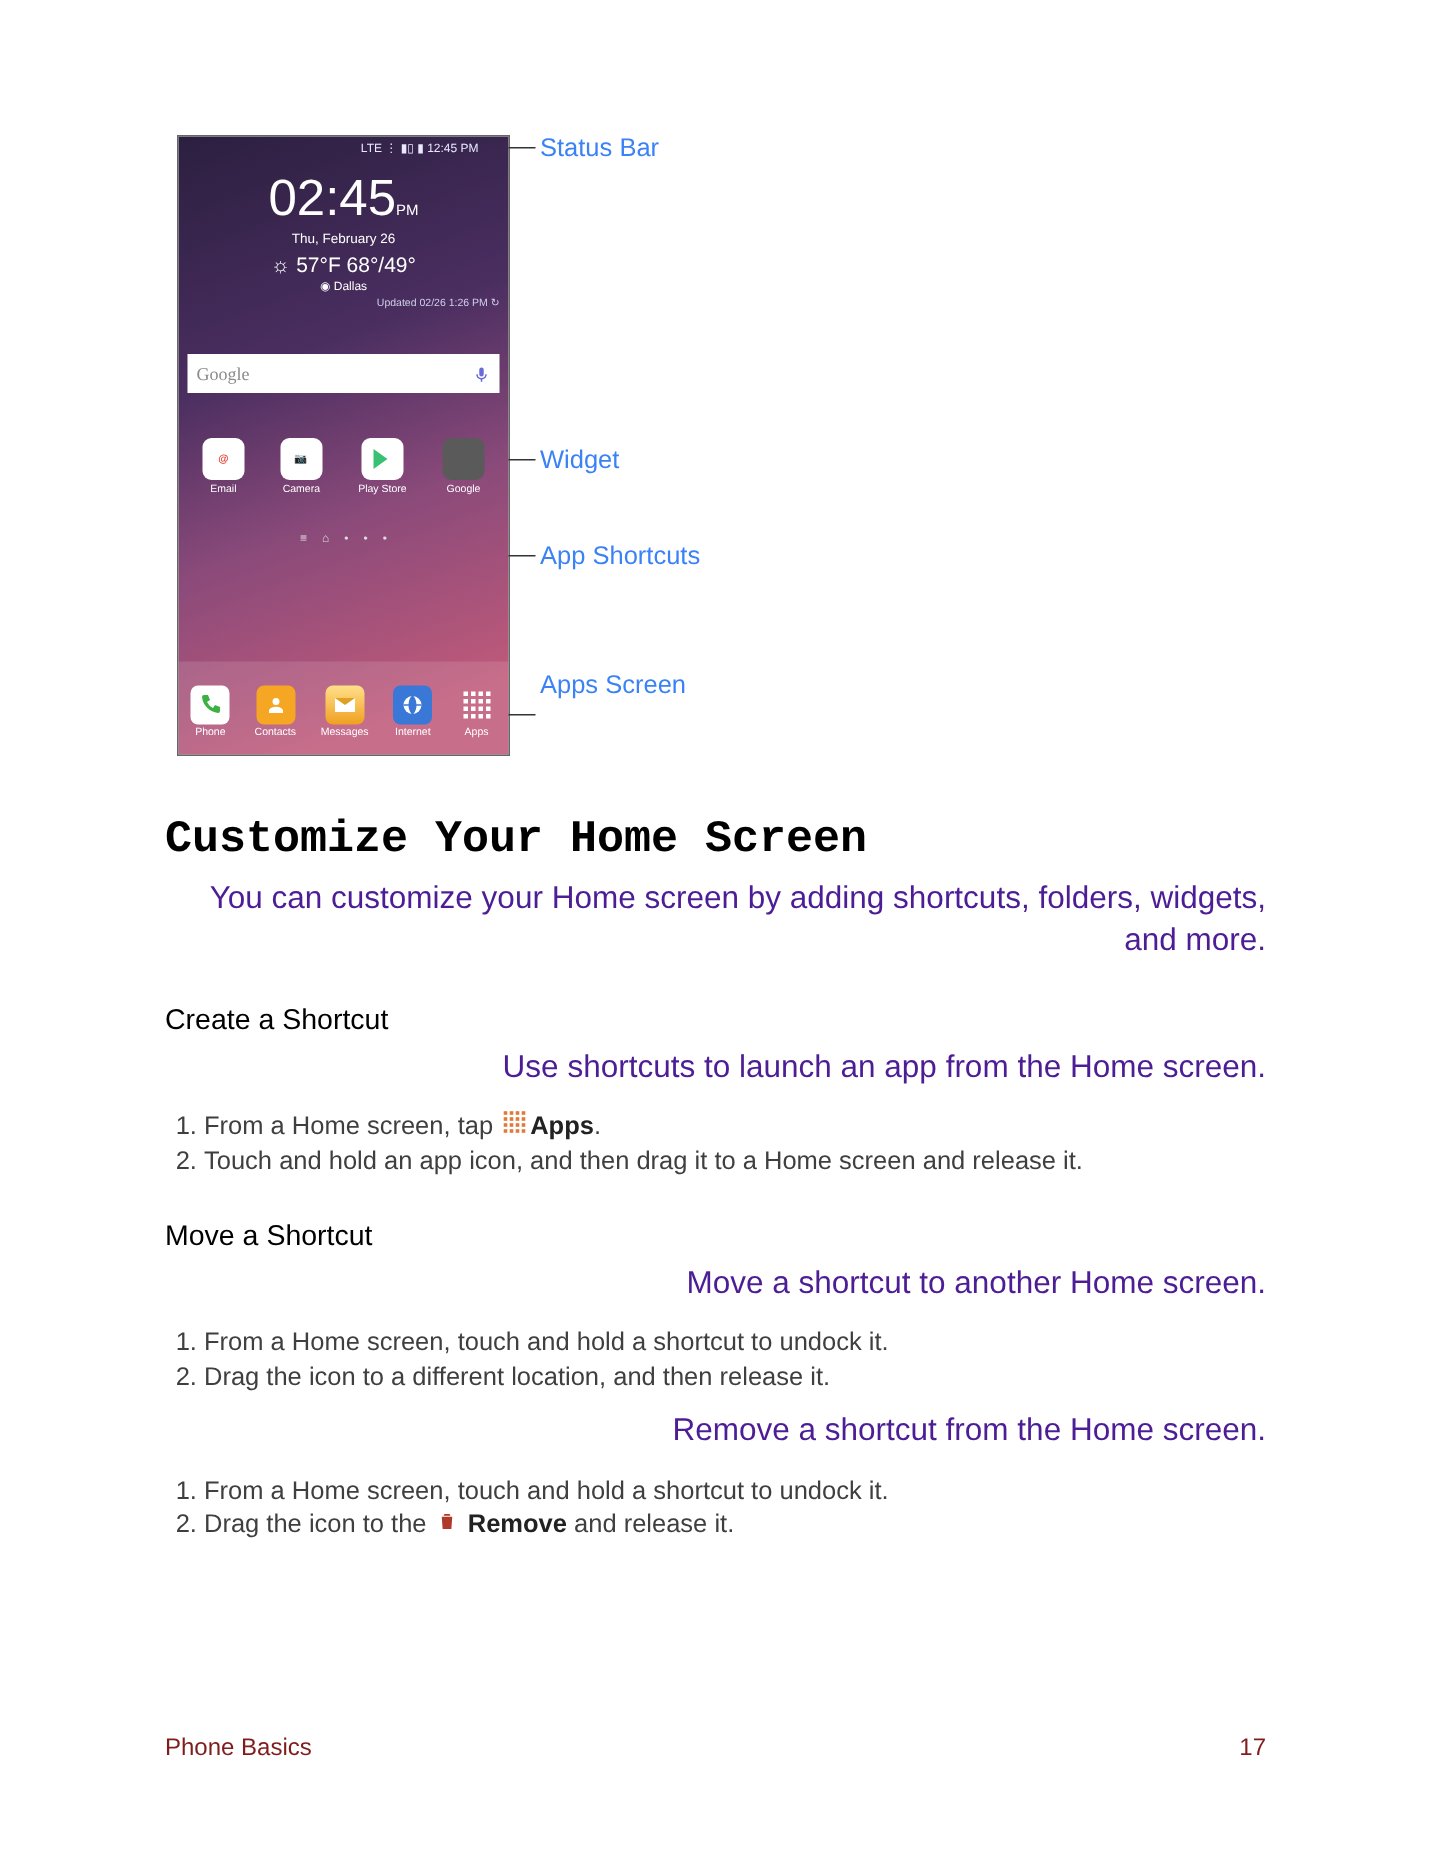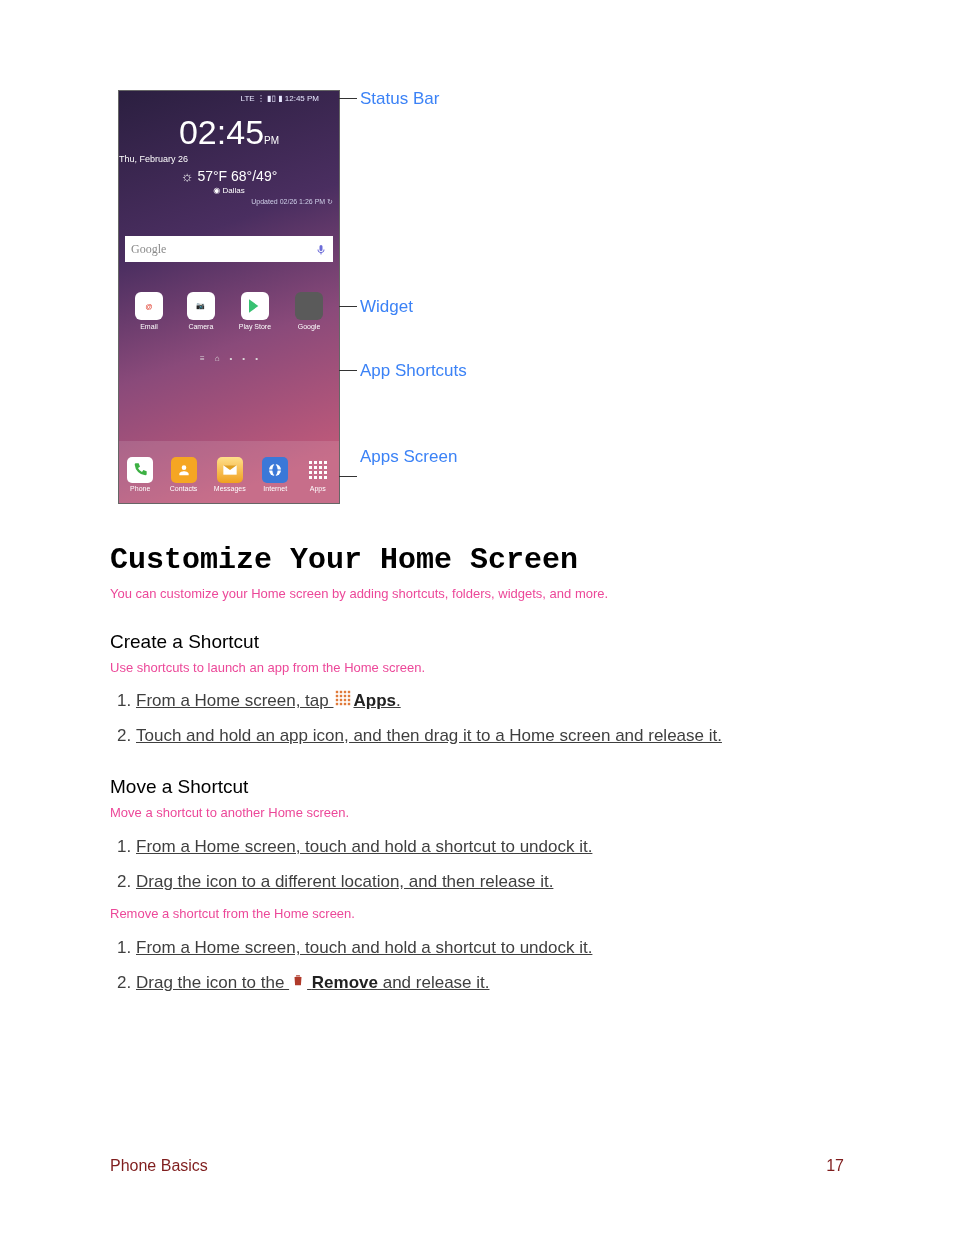--- a/index.html
+++ b/index.html
@@ -21,32 +21,33 @@
     margin:38px 0 8px 0;
     letter-spacing:0px;
   }
   h2.subheading{
     font-weight:400;
     font-size:19px;
     color:#000;
     margin:28px 0 6px 0;
   }
   p.body{
-    font-size:13px;
-    color:#ec4899;
+    font-size:21px;
+    color:#4c1d95;
     margin:6px 0 14px 0;
     line-height:1.35;
+    text-align:right;
   }
   ol{
     font-size:17px;
     color:#3f3f3f;
     padding-left:26px;
     margin:6px 0 10px 0;
   }
-  ol li{margin:12px 0;line-height:1.35;text-decoration:underline;}
+  ol li{margin:0 0;line-height:1.35;}
   .footer{
     position:absolute;
     bottom:60px;
     left:110px;right:110px;
     font-size:16px;color:#7f1d1d;
     display:flex;justify-content:space-between;
   }
   .bold{font-weight:700;color:#222;}
   .inline-icon{display:inline-block;vertical-align:middle;margin:0 2px;}
   
@@ -72,21 +73,21 @@
     padding:0 20px;
     color:#e8e8ff;
   }
   .clock-big{
     text-align:center;
     font-size:34px;
     font-weight:200;
     margin-top:6px;
   }
   .clock-big .pm{font-size:10px;vertical-align:baseline;}
-  .dateline{text-align:left;font-size:9px;margin-top:2px;}
+  .dateline{text-align:center;font-size:9px;margin-top:2px;}
   .weather{text-align:center;font-size:14px;margin-top:4px;}
   .loc{text-align:center;font-size:8px;margin-top:2px;}
   .upd{text-align:right;font-size:7px;padding-right:6px;margin-top:3px;color:#cfcfe8;}
   .google-widget{
     margin:30px 6px 0 6px;
     background:#fff;
     height:26px;line-height:26px;
     color:#8a8a8a;
     padding:0 6px;
     font-size:12px;

